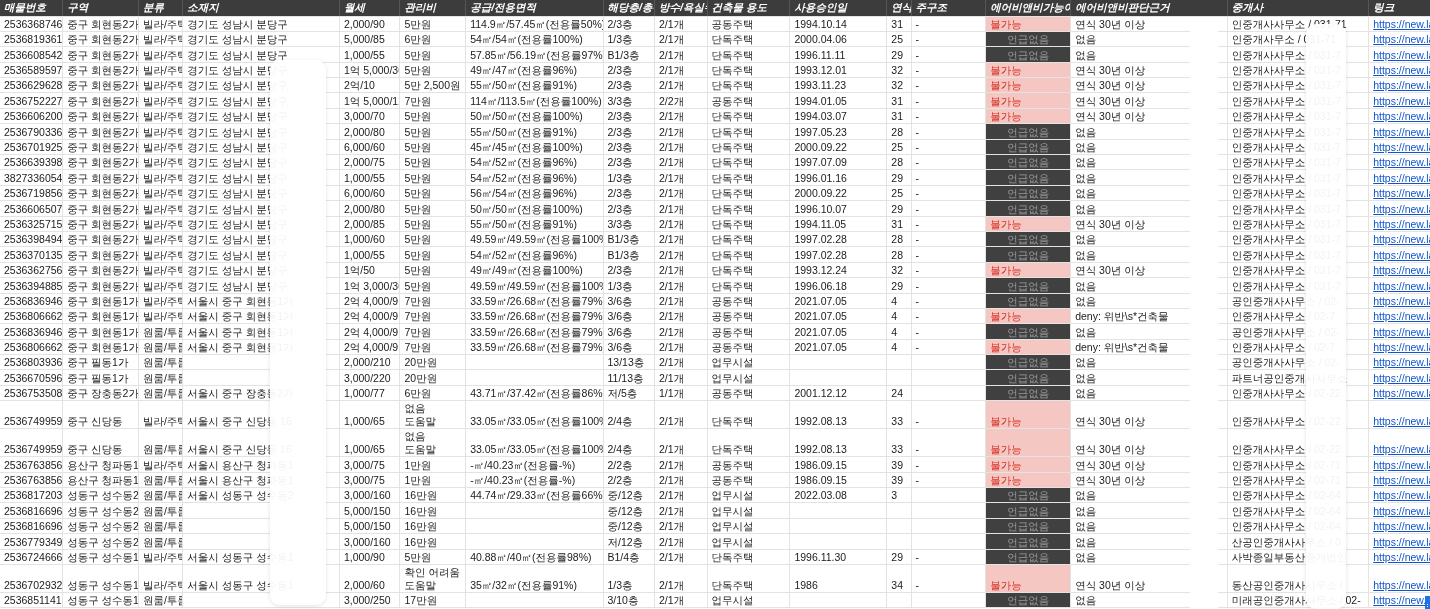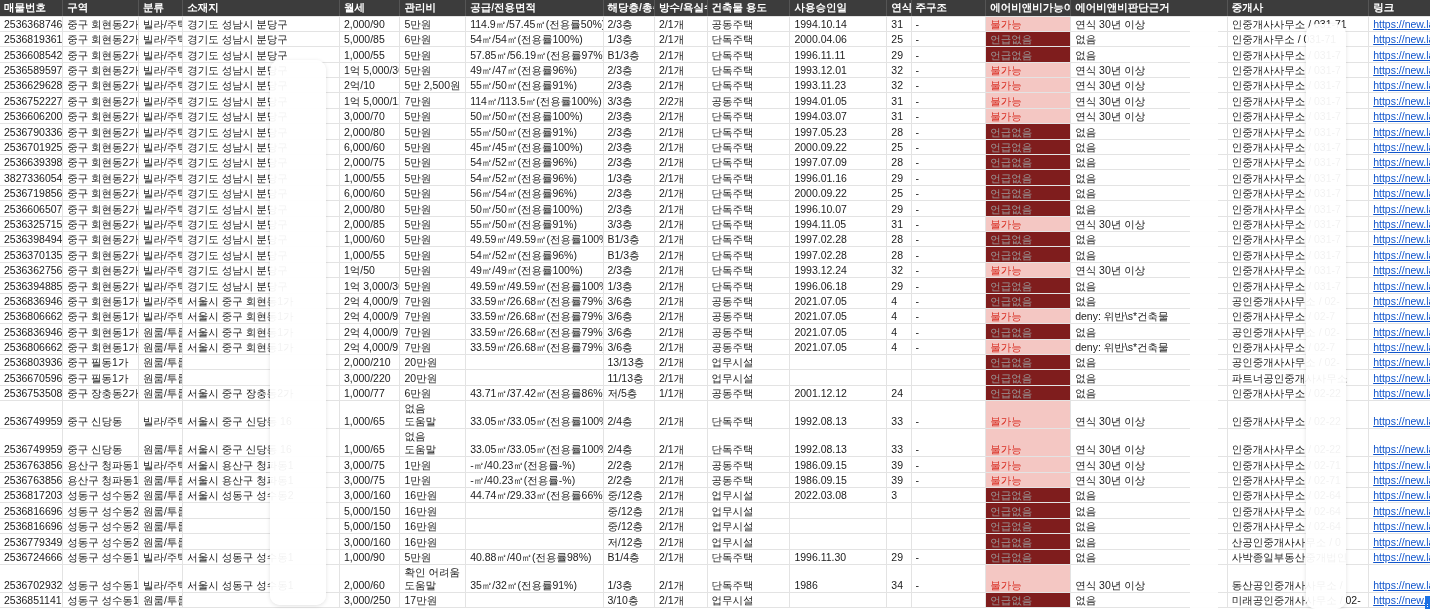--- a/index.html
+++ b/index.html
@@ -1,24 +1,24 @@
 <!DOCTYPE html>
 <html><head>
 <meta charset="utf-8">
 <style>
   * { box-sizing: border-box; margin: 0; padding: 0; }
   html, body { width: 1430px; height: 609px; overflow: hidden; background: #ffffff; }
   body { font-family: "Liberation Sans", "DejaVu Sans", sans-serif; font-size: 10.5px; color: #1a1a1a; position: relative; }
   table { border-collapse: collapse; table-layout: fixed; width: 1440px; }
   th, td { white-space: nowrap; overflow: hidden; padding: 0 4px; border-right: 1px solid #e3e3e3; border-bottom: 1px solid #e3e3e3; text-align: left; vertical-align: bottom; }
-  th { background: #3c3c3c; color: #ffffff; font-weight: bold; height: 16px; font-size: 10.5px; border-right: 1px solid #555; vertical-align: middle; }
+  th { background: #3c3c3c; color: #ffffff; font-weight: bold; height: 16px; font-size: 10.5px; border-right: 1px solid #555; vertical-align: middle; font-style: italic; }
   td { height: 15.4px; line-height: 14px; }
   tr.tall td { height: 28px; }
   td.ab { background: #f4c7c3; color: #d93025; margin-left: 24px; }
-  td.ab.none { background: #7f1d1d; color: #9a9a9a; }
+  td.ab.none { background: #404040; color: #9a9a9a; text-align: center; }
   td.link a { color: #1155cc; text-decoration: underline; }
   td.cell2 { white-space: normal; line-height: 13px; }
   .mask { position: absolute; background: rgba(255,255,255,0.94); border-radius: 10px; box-shadow: 0 1px 4px rgba(0,0,0,0.12); }
   .mask.flat { border-radius: 0; box-shadow: none; background: rgba(255,255,255,0.9); }
   .sel { position: absolute; border: 2px solid #1a73e8; }
 </style>
 </head>
 <body>
 
 <table>

